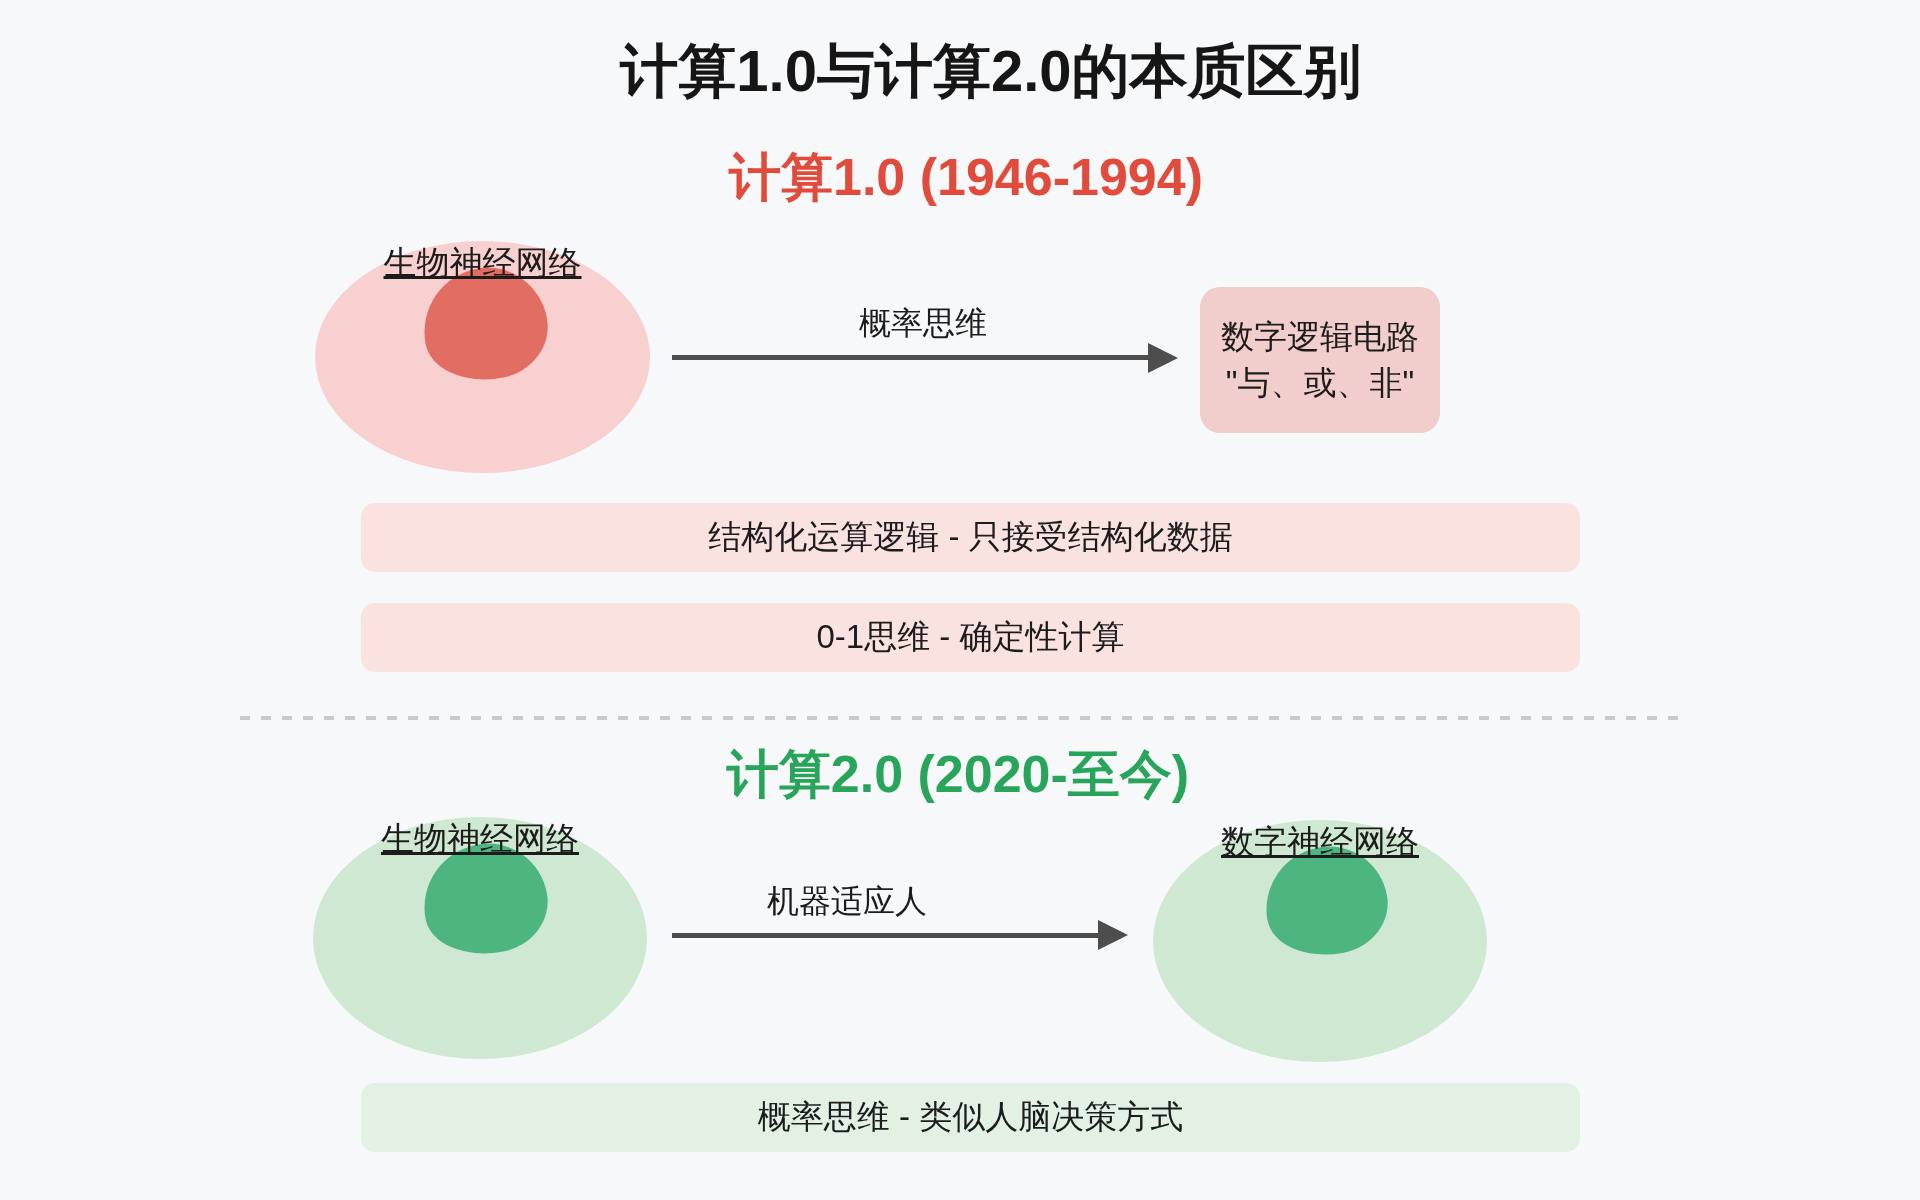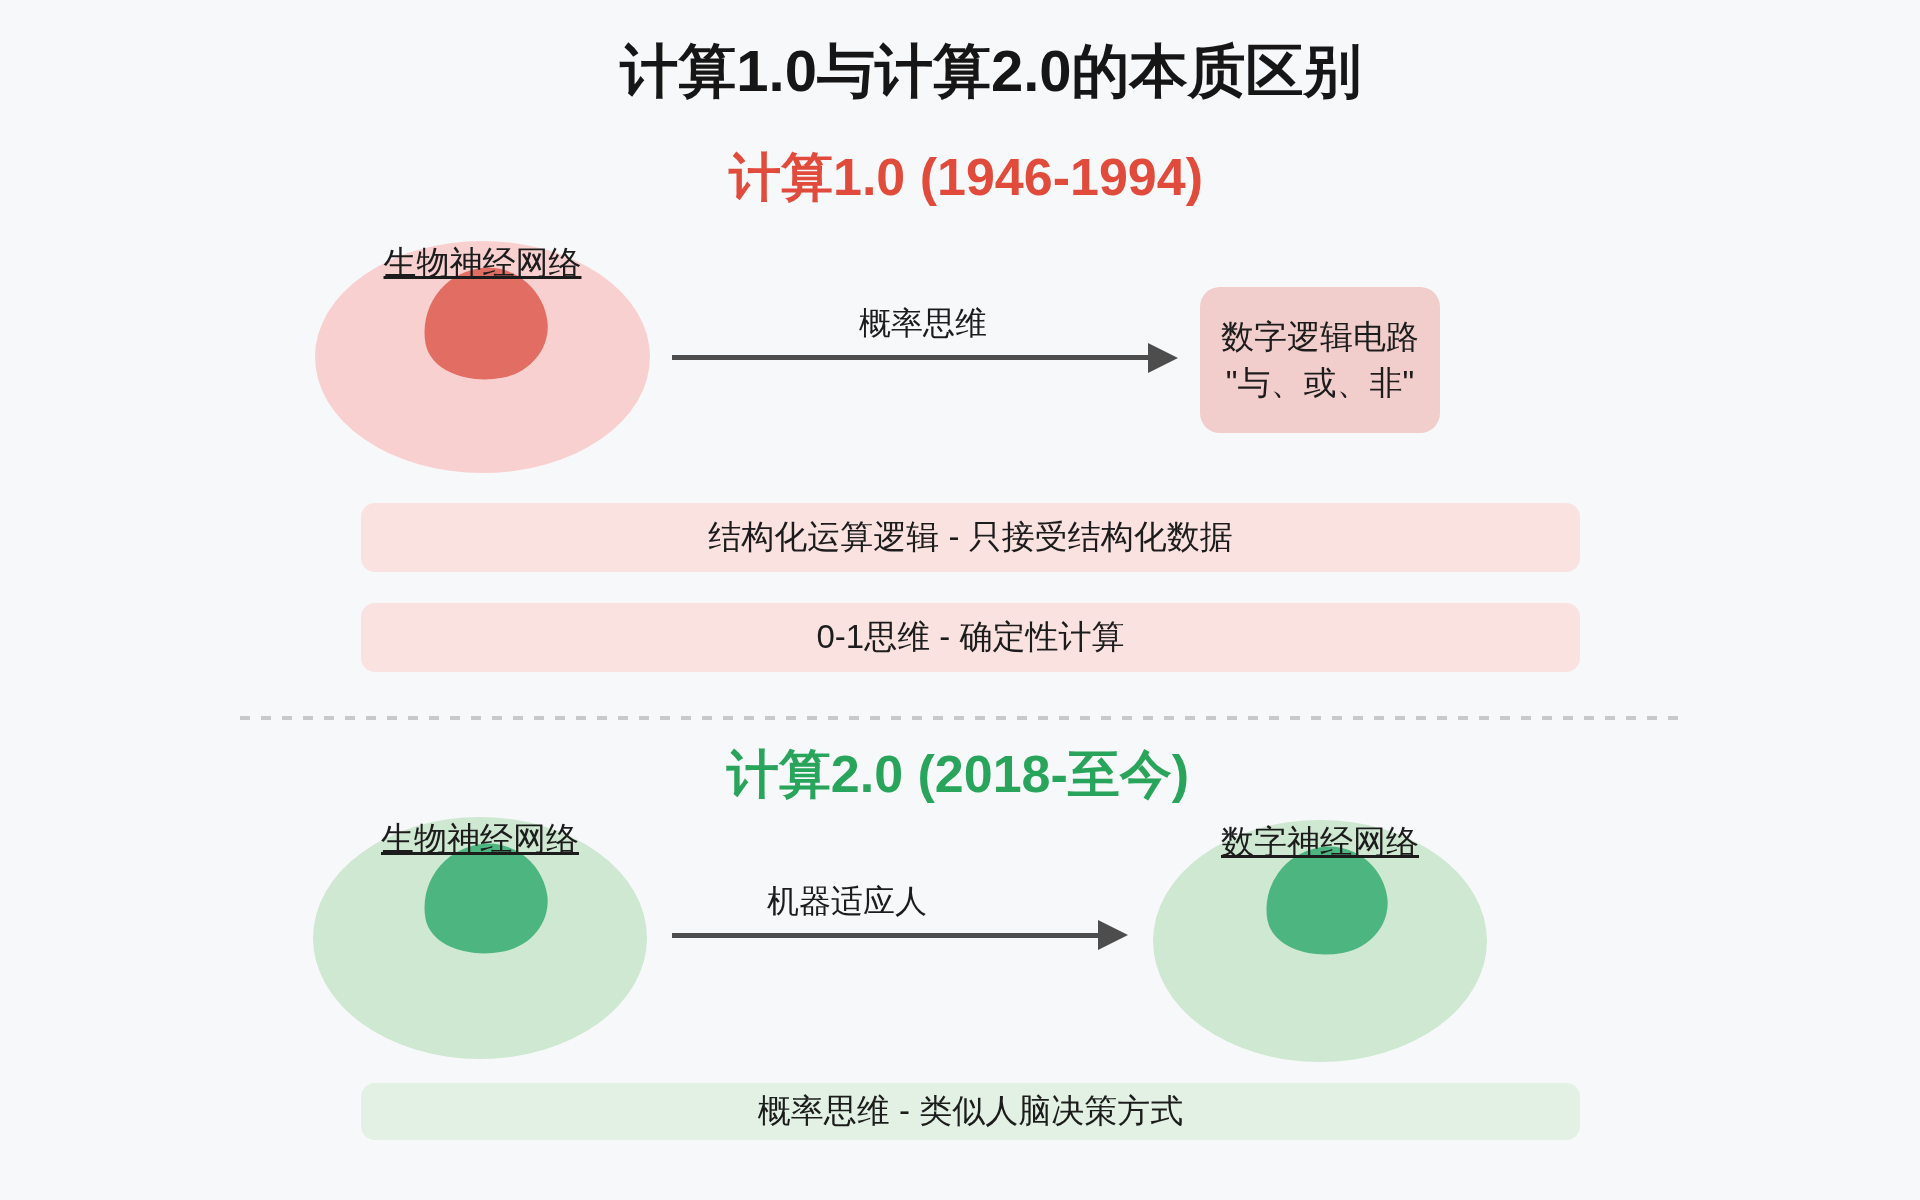--- a/index.html
+++ b/index.html
@@ -142,31 +142,31 @@
   <div class="round-box" style="left:1200px; top:287px; width:240px; height:146px;">
     <div>数字逻辑电路</div>
     <div>"与、或、非"</div>
   </div>
 
   <div class="banner pink" style="top:503px; height:69px;">结构化运算逻辑 - 只接受结构化数据</div>
   <div class="banner pink" style="top:603px; height:69px;">0-1思维 - 确定性计算</div>
 
   <div class="divider"></div>
 
-  <div class="subtitle green">计算2.0 (2018-至今)</div>
+  <div class="subtitle green">计算2.0 (2020-至今)</div>
 
   <div class="ellipse green" style="left:313px; top:817px; width:334px; height:242px;">
     <div class="blob greenish" style="left:110px; top:27px; width:124px; height:110px;"></div>
     <span class="ellipse-label">生物神经网络</span>
   </div>
 
   <div class="arrow-label" style="left:847px; top:880px;">机器适应人</div>
   <div class="arrow-line" style="left:672px; top:933px; width:428px;"></div>
   <div class="arrow-head" style="left:1098px; top:920px;"></div>
 
   <div class="ellipse green" style="left:1153px; top:820px; width:334px; height:242px;">
     <div class="blob greenish" style="left:112px; top:27px; width:122px; height:108px;"></div>
     <span class="ellipse-label">数字神经网络</span>
   </div>
 
-  <div class="banner greenbg" style="top:1083px; height:57px;">概率思维 - 类似人脑决策方式</div>
+  <div class="banner greenbg" style="top:1083px; height:69px;">概率思维 - 类似人脑决策方式</div>
 
 </div>
 
 </body></html>

